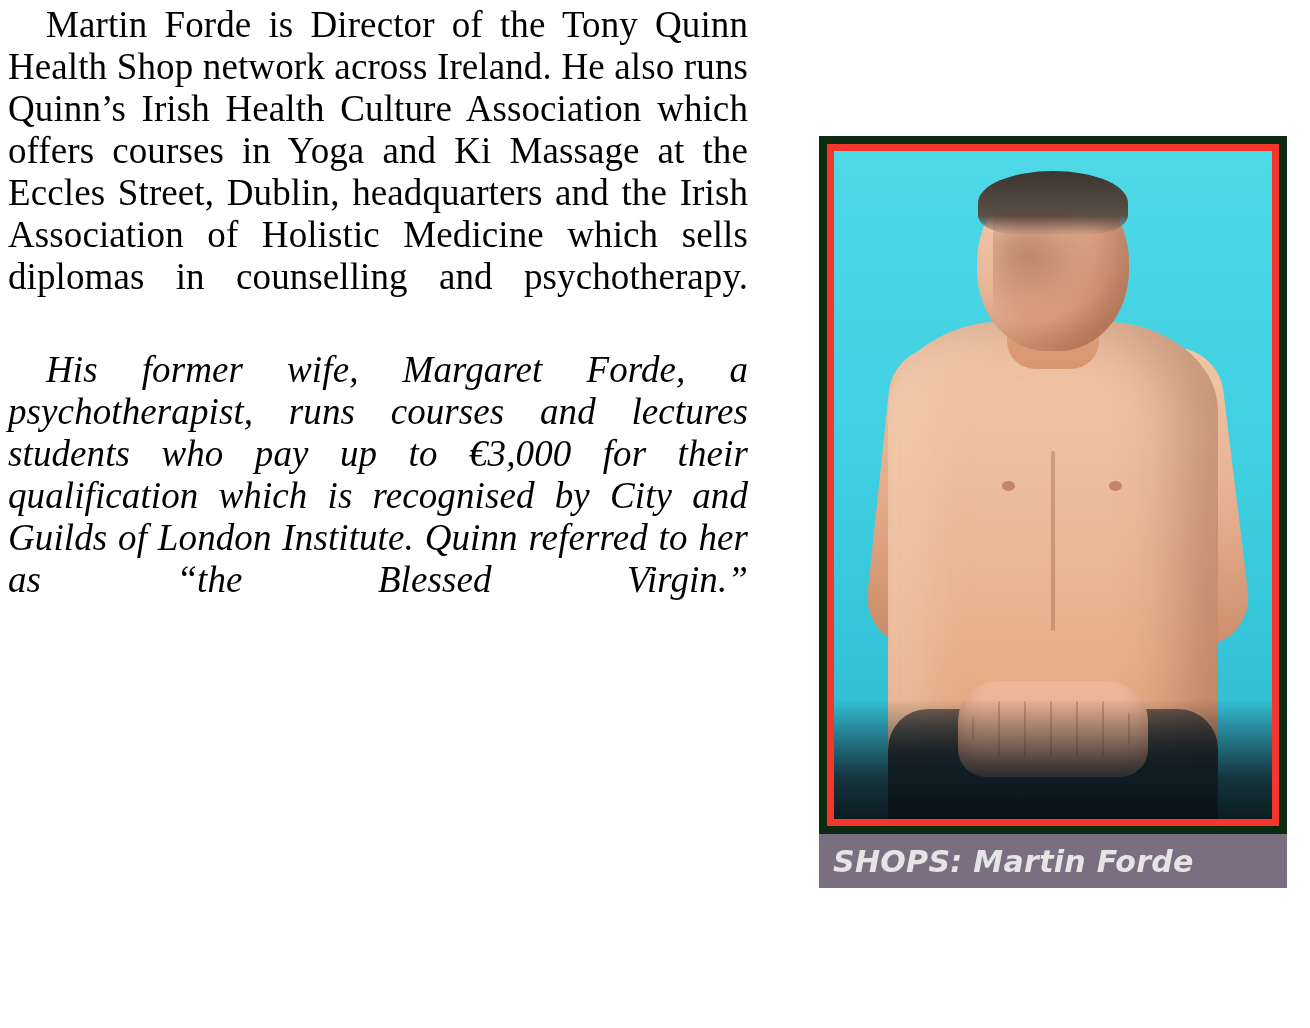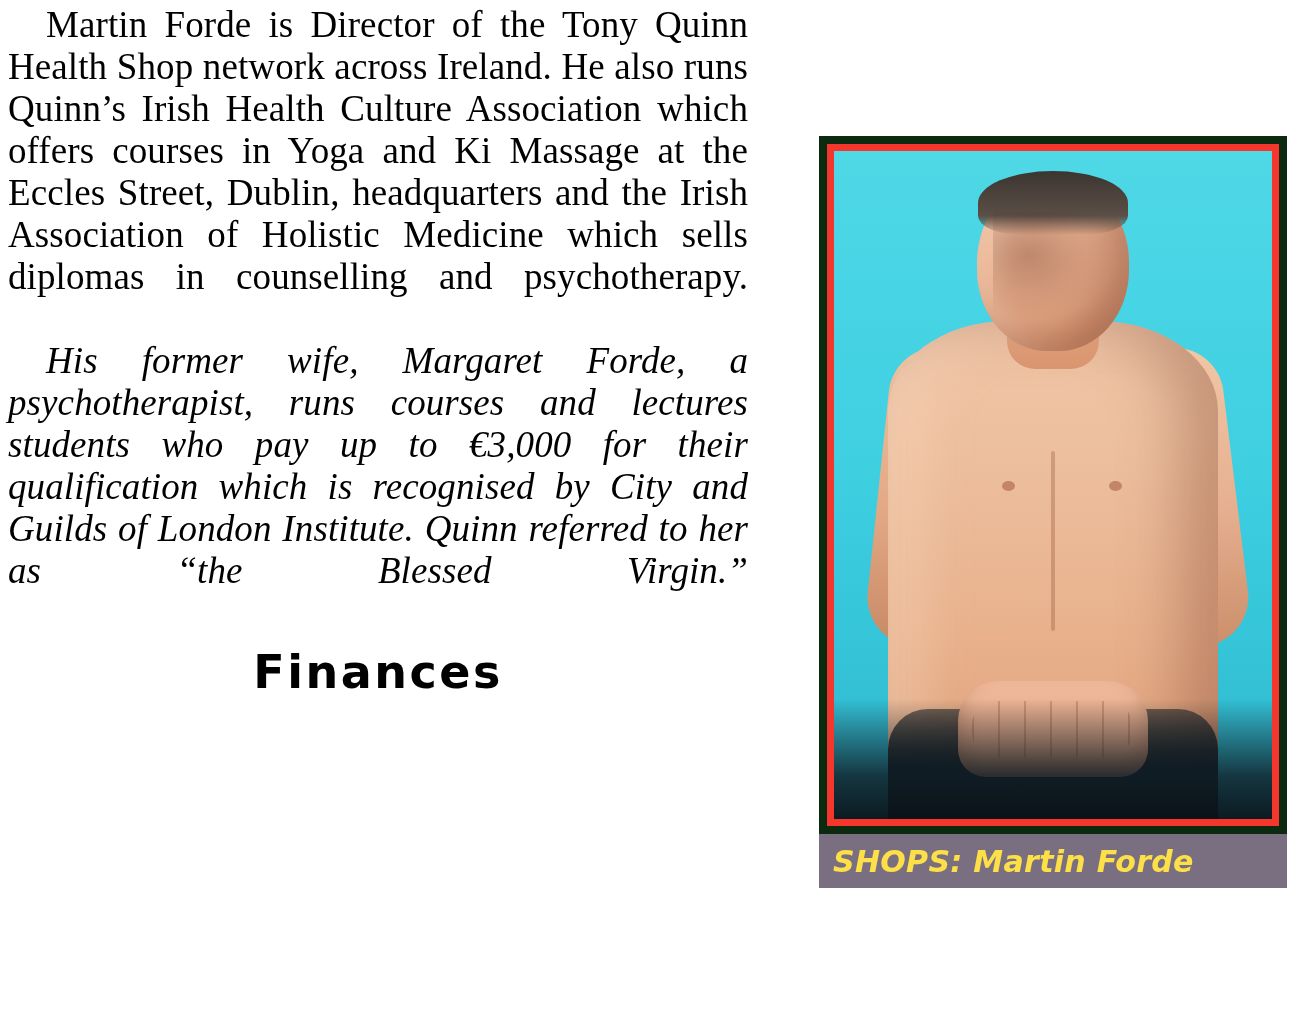--- a/index.html
+++ b/index.html
@@ -34,20 +34,21 @@
     text-align: justify;
     text-justify: inter-word;
     margin: 0;
     letter-spacing: 0.1px;
   }
   .para.indent {
     text-indent: 38px;
   }
   .para.italic {
     font-style: italic;
+    margin-top: 9px;
   }
 
   
   .para::after {
     content: "";
     display: inline-block;
     width: 100%;
   }
 
   
@@ -229,38 +230,37 @@
     display: flex;
     align-items: center;
     box-sizing: border-box;
     padding-left: 14px;
   }
   #caption-text {
     font-family: "DejaVu Sans", sans-serif;
     font-style: italic;
     font-weight: bold;
     font-size: 30px;
-    color: #fde047;
+    color: #e5e5e5;
     letter-spacing: 0.3px;
     white-space: nowrap;
   }
 </style>
 </head>
 <body>
 
 <div id="page">
 
   <div id="article">
 
     <p class="para indent">Martin Forde is Director of the Tony Quinn Health Shop network across Ireland. He also runs Quinn’s Irish Health Culture Association which offers courses in Yoga and Ki Massage at the Eccles Street, Dublin, headquarters and the Irish Association of Holistic Medicine which sells diplomas in counselling and psychotherapy.</p>
 
     <p class="para indent italic">His former wife, Margaret Forde, a psychotherapist, runs courses and lectures students who pay up to €3,000 for their qualification which is recognised by City and Guilds of London Institute. Quinn referred to her as “the Blessed Virgin.”</p>
 
 
-    <h2 id="subhead">Finances</h2>
 
 
   </div>
 
   <div id="photo-block">
     <div id="photo-outer">
       <div id="photo-frame">
         <div id="photo-img">
           <div class="bg"></div>
           <div class="shoulder-l"></div>

